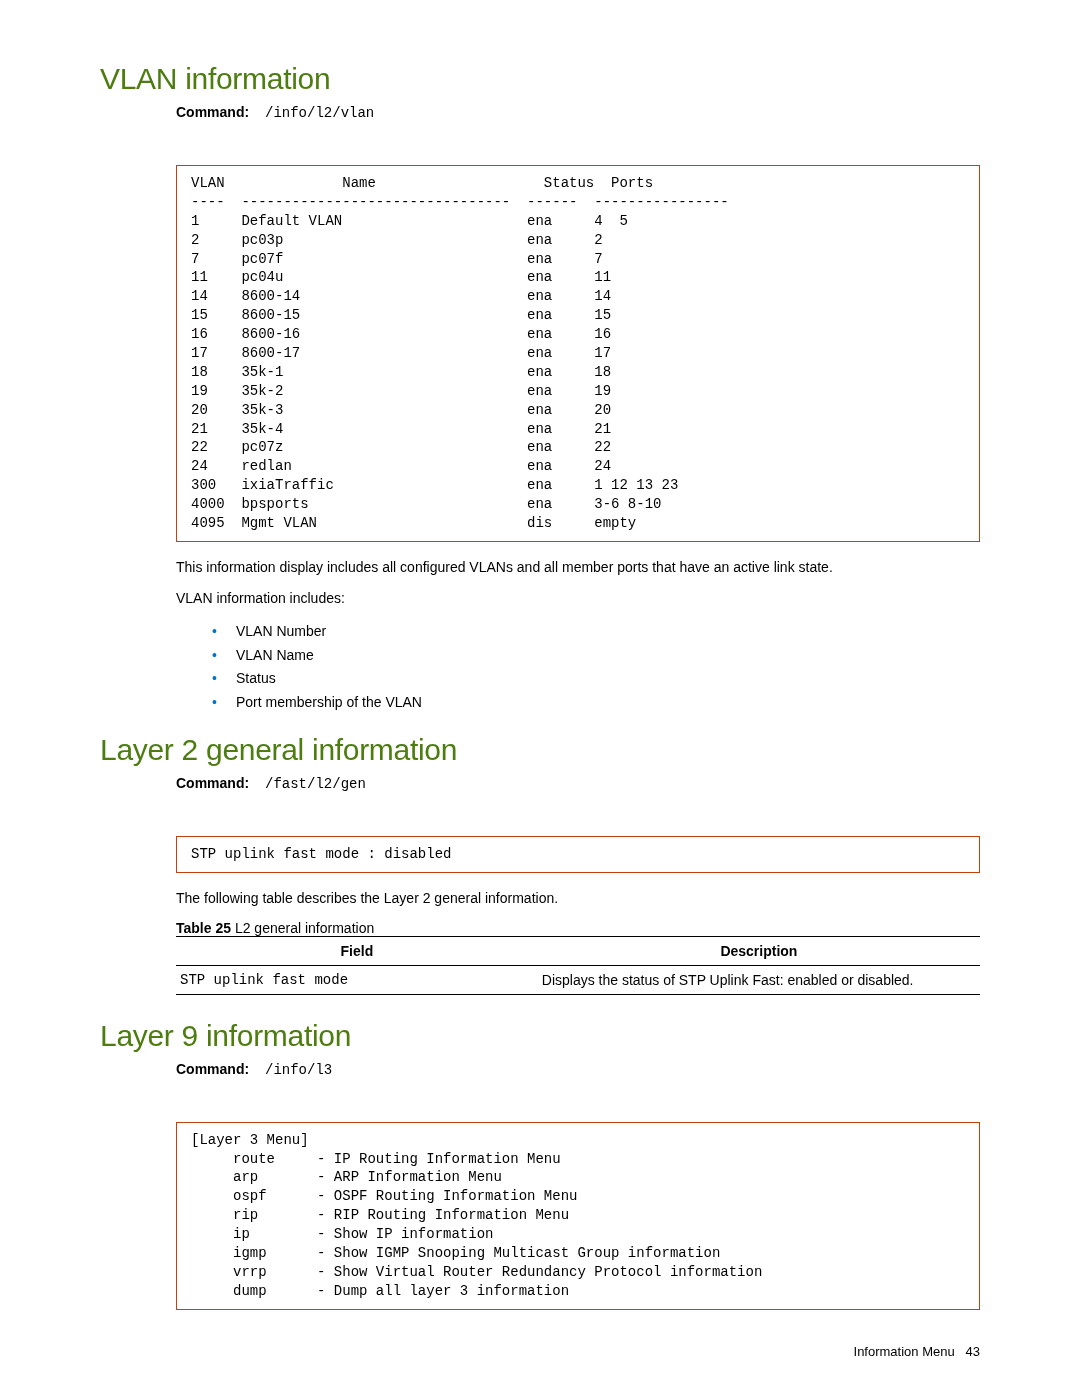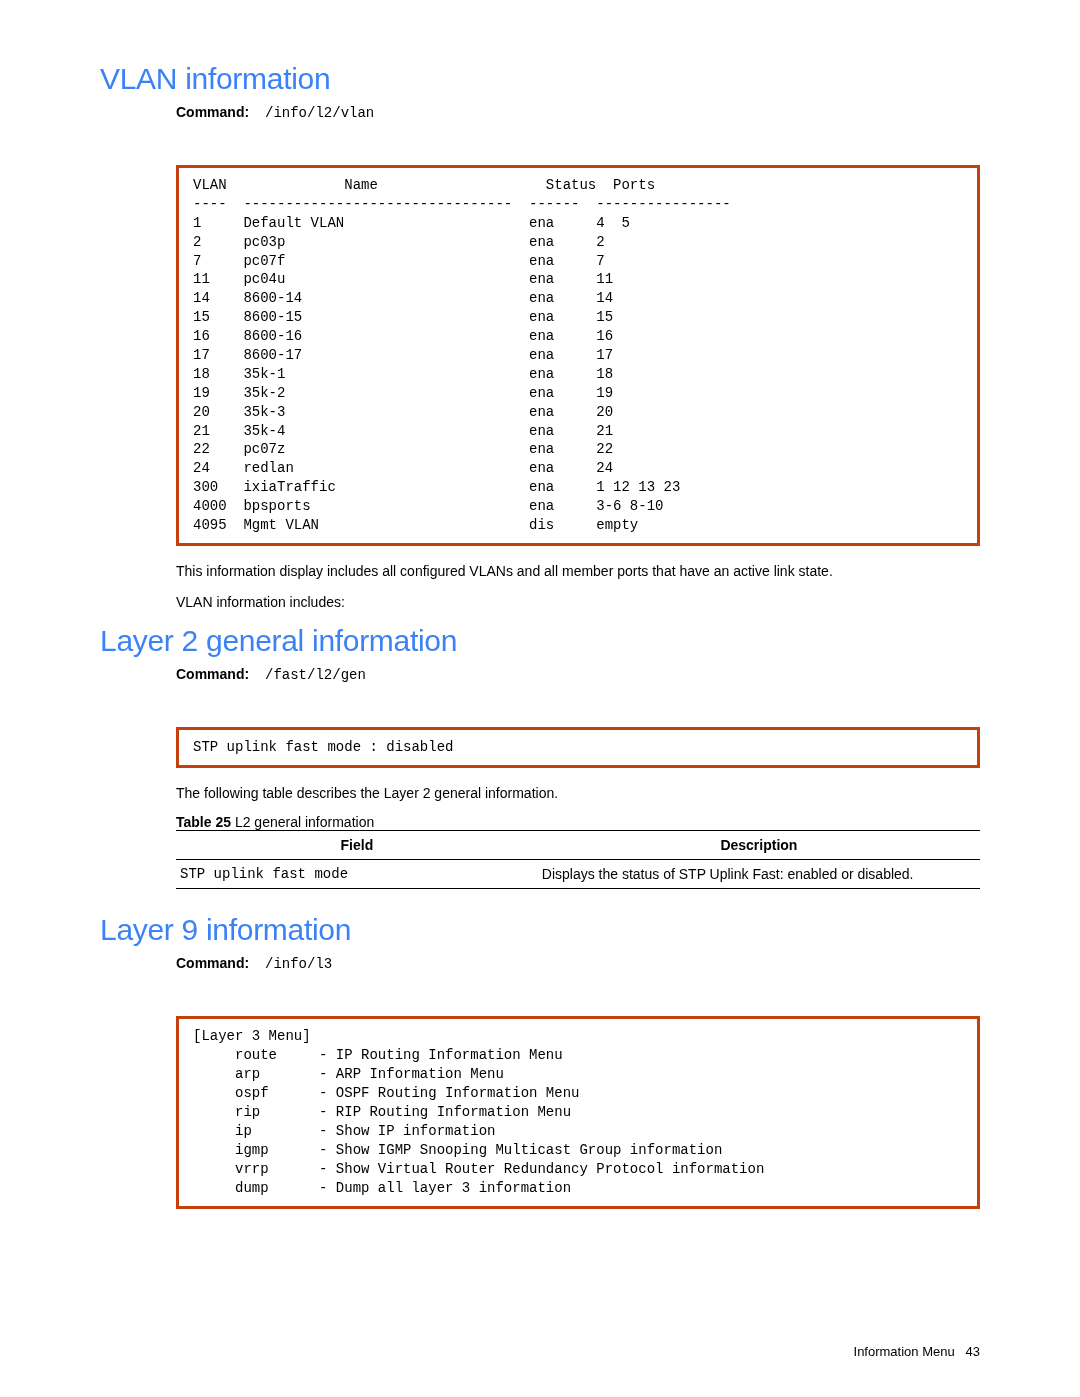--- a/index.html
+++ b/index.html
@@ -1,23 +1,23 @@
 <!DOCTYPE html>
 <html><head>
 <meta charset="utf-8">
 <style>
   * { box-sizing: border-box; margin: 0; padding: 0; }
   html, body { width: 1080px; height: 1397px; background: #fff; font-family: Arial, Helvetica, sans-serif; color: #000; }
   .page { padding: 62px 100px 40px 100px; }
-  h1 { color: #3b82f6; font-weight: 400; font-size: 30px; margin-bottom: 8px; letter-spacing: -0.3px; }
+  h1 { color: #4d7c0f; font-weight: 400; font-size: 30px; margin-bottom: 8px; letter-spacing: -0.3px; }
   .indent { margin-left: 76px; }
   .cmdline { font-size: 14px; margin-bottom: 6px; }
   .cmdline .label { font-weight: 700; }
   .cmdline .cmd { font-family: "Courier New", Courier, monospace; font-size: 14px; margin-left: 12px; }
-  .codebox { border: 3px solid #c2410c; padding: 8px 14px; font-family: "Courier New", Courier, monospace; font-size: 14px; white-space: pre; line-height: 1.35; margin-bottom: 16px; margin-top: 44px; }
+  .codebox { border: 1px solid #c2410c; padding: 8px 14px; font-family: "Courier New", Courier, monospace; font-size: 14px; white-space: pre; line-height: 1.35; margin-bottom: 16px; margin-top: 44px; }
   .para { font-size: 14px; margin-bottom: 12px; line-height: 1.35; }
   ul.doclist { list-style: none; margin-left: 36px; margin-bottom: 18px; }
   ul.doclist li { font-size: 14px; line-height: 1.7; position: relative; padding-left: 24px; }
   ul.doclist li::before { content: "•"; color: #0073c8; position: absolute; left: 0; top: 0; font-size: 14px; }
   .tcaption { font-size: 14px; }
   .tcaption .tlabel { font-weight: 700; }
   table.doctable { width: 100%; border-collapse: collapse; font-size: 14px; margin-bottom: 24px; }
   table.doctable th { text-align: center; font-weight: 700; border-top: 1px solid #000; border-bottom: 1px solid #000; padding: 6px 4px; }
   table.doctable td { border-bottom: 1px solid #000; padding: 6px 4px; vertical-align: top; }
   td.mono { font-family: "Courier New", Courier, monospace; }
@@ -48,20 +48,26 @@
 19    35k-2                             ena     19
 20    35k-3                             ena     20
 21    35k-4                             ena     21
 22    pc07z                             ena     22
 24    redlan                            ena     24
 300   ixiaTraffic                       ena     1 12 13 23
 4000  bpsports                          ena     3-6 8-10
 4095  Mgmt VLAN                         dis     empty</div>
     <p class="para">This information display includes all configured VLANs and all member ports that have an active link state.</p>
     <p class="para">VLAN information includes:</p>
+    <ul class="doclist">
+      <li>VLAN Number</li>
+      <li>VLAN Name</li>
+      <li>Status</li>
+      <li>Port membership of the VLAN</li>
+    </ul>
   </div>
 
   <h1>Layer 2 general information</h1>
   <div class="indent">
     <div class="cmdline">
       <span class="label">Command:</span>
       <span class="cmd">/fast/l2/gen</span>
     </div>
     <div class="codebox">STP uplink fast mode : disabled</div>
     <p class="para">The following table describes the Layer 2 general information.</p>

